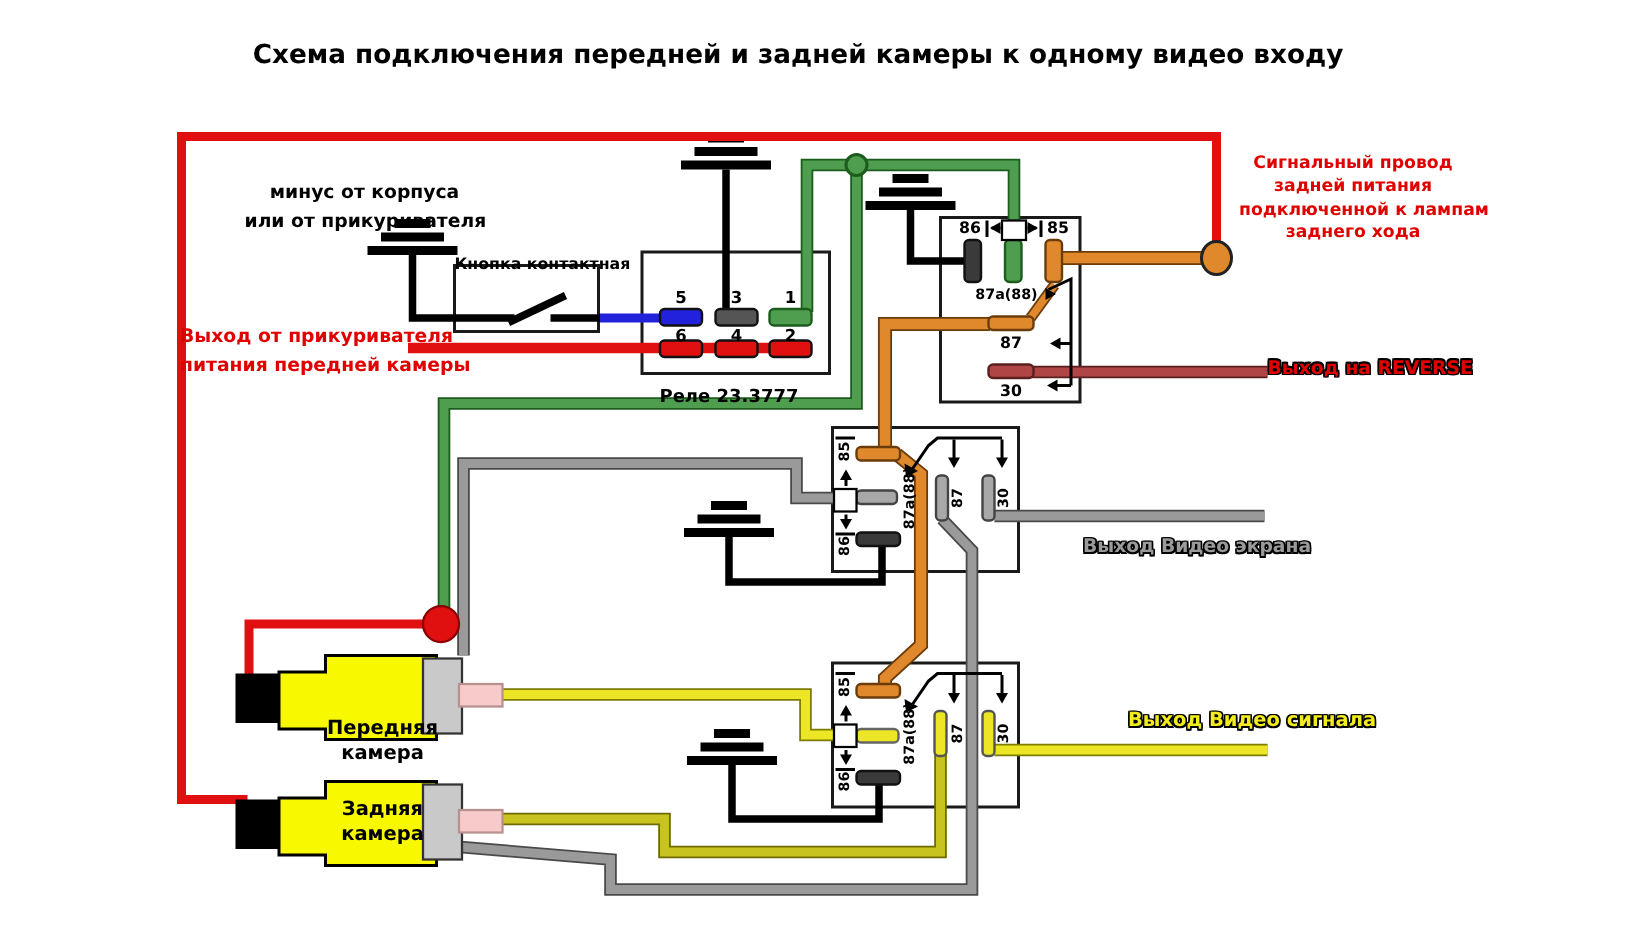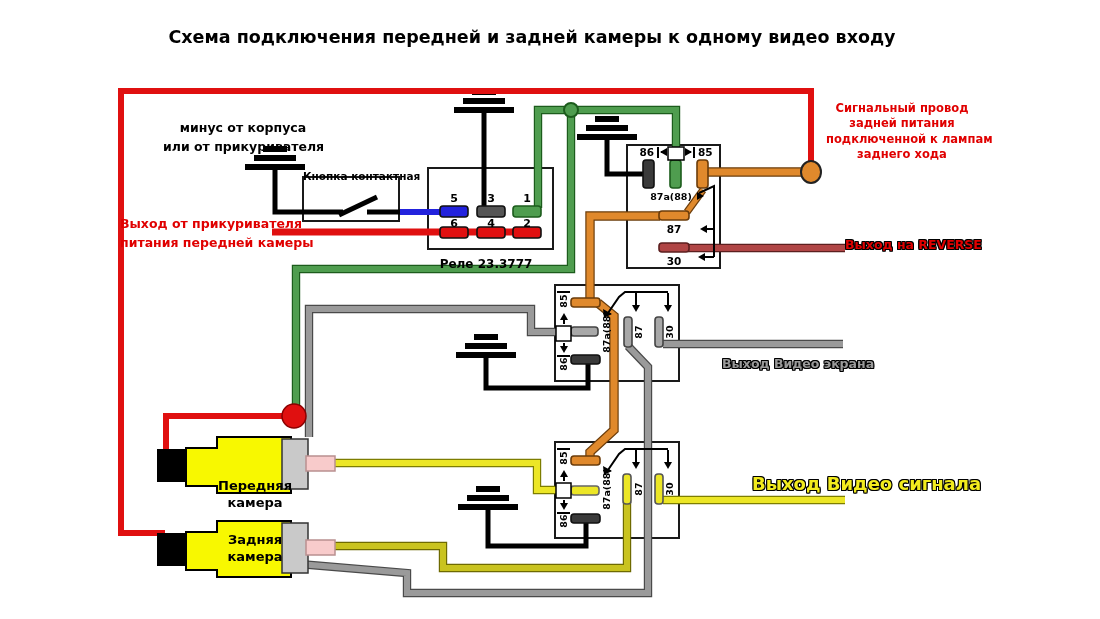--- a/index.html
+++ b/index.html
@@ -15,21 +15,21 @@
   .pin{width:28px;font-size:11px;text-align:center;}
   .hpin{font-size:10.5px;}
   .vlabel{position:absolute;z-index:2;width:40px;height:12px;font-size:9.5px;font-weight:bold;
           display:flex;align-items:center;justify-content:center;transform:rotate(-90deg);white-space:nowrap;}
   .vwide{width:56px;}
   .signal{left:826px;top:101px;width:152px;font-size:11.5px;line-height:1.33;color:#e00000;}
   .outline{text-shadow:1px 0 0 #000,-1px 0 0 #000,0 1px 0 #000,0 -1px 0 #000,1px 1px 0 #000,-1px -1px 0 #000,1px -1px 0 #000,-1px 1px 0 #000;}
   .rev1{left:845px;top:237px;width:130px;font-size:12.5px;color:#e00000;}
   .rev2{left:798px;top:255px;width:218px;font-size:11.5px;color:#e00000;}
   .screen-out{left:722px;top:356px;width:134px;font-size:12.5px;color:#9a9a9a;}
-  .video-out{left:752px;top:473px;width:140px;font-size:18px;color:#f2eb1e;}
+  .video-out{left:752px;top:473px;width:140px;font-size:13px;color:#f2eb1e;}
   .cam-label{font-size:13px;line-height:1.3;text-align:center;width:78px;}
 </style>
 </head>
 <body>
 
 <div id="canvas">
   <svg id="wiring-svg" width="1100" height="619" viewBox="0 0 1100 619">
       <rect x="428" y="168" width="125" height="81" fill="#ffffff" stroke="#1a1a1a" stroke-width="2"></rect>
       <rect x="303" y="177" width="96" height="44" fill="#ffffff" stroke="#1a1a1a" stroke-width="2"></rect>
       <rect x="627" y="145" width="93" height="123" fill="#ffffff" stroke="#1a1a1a" stroke-width="2"></rect>

